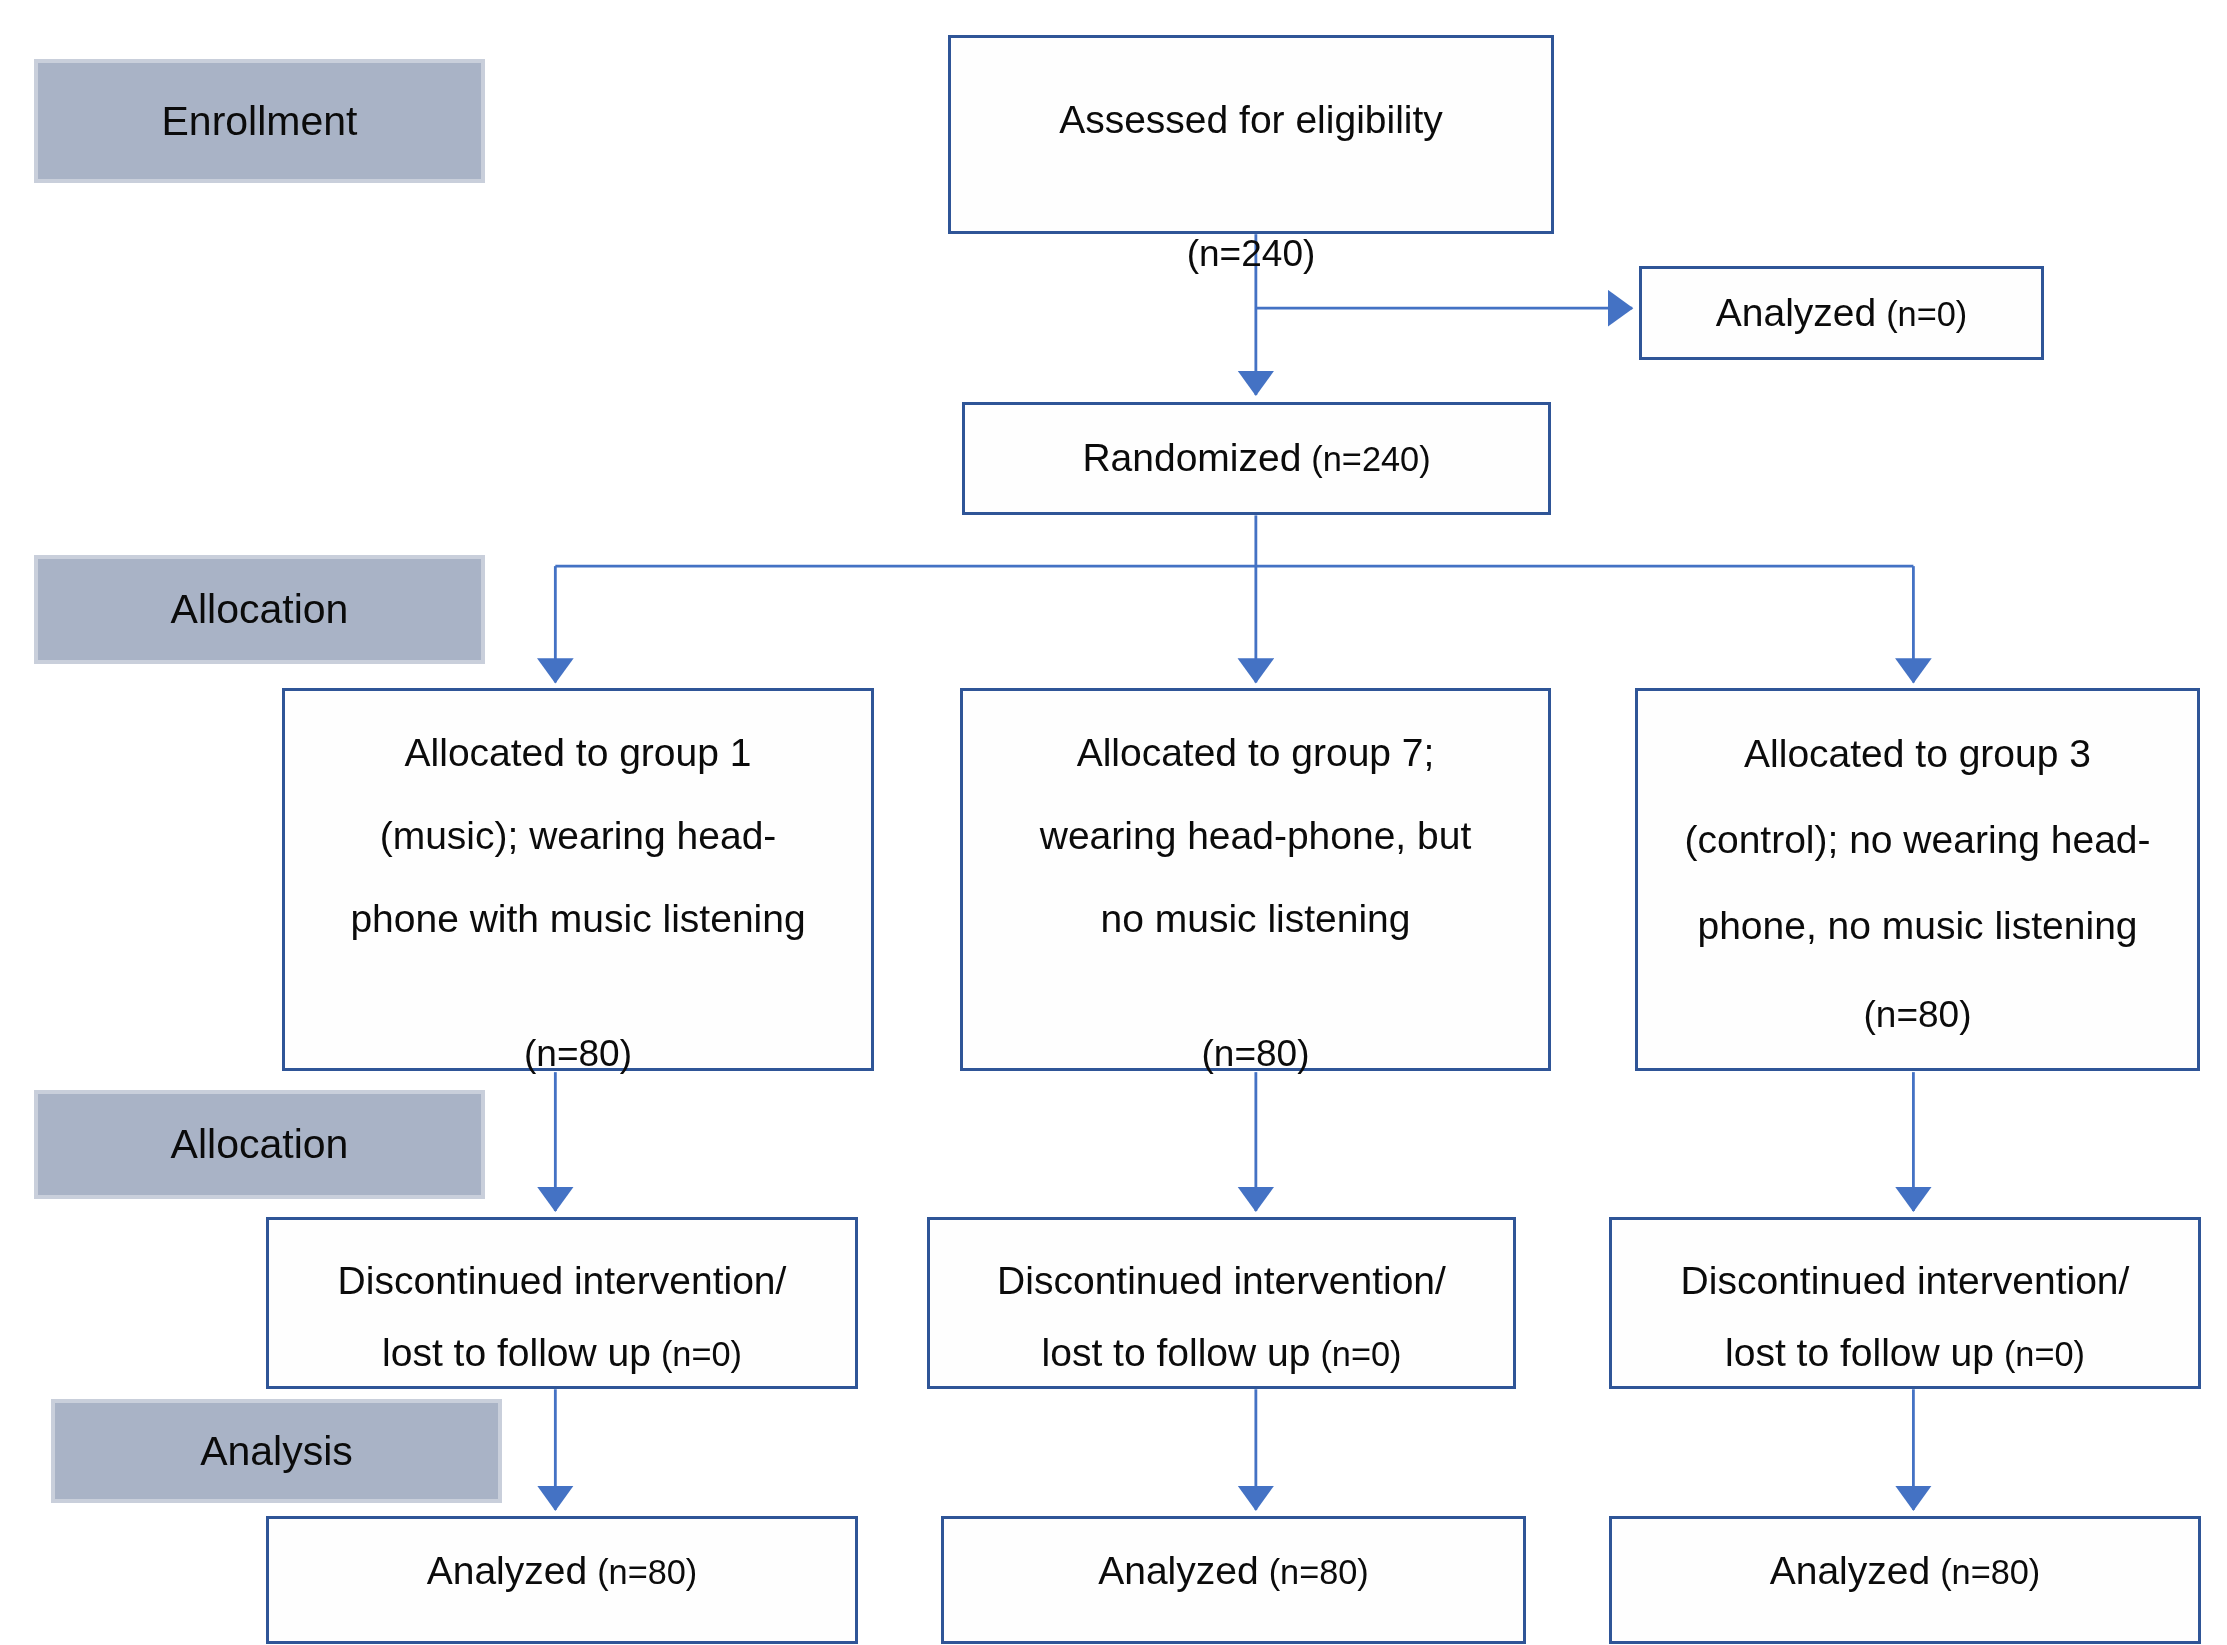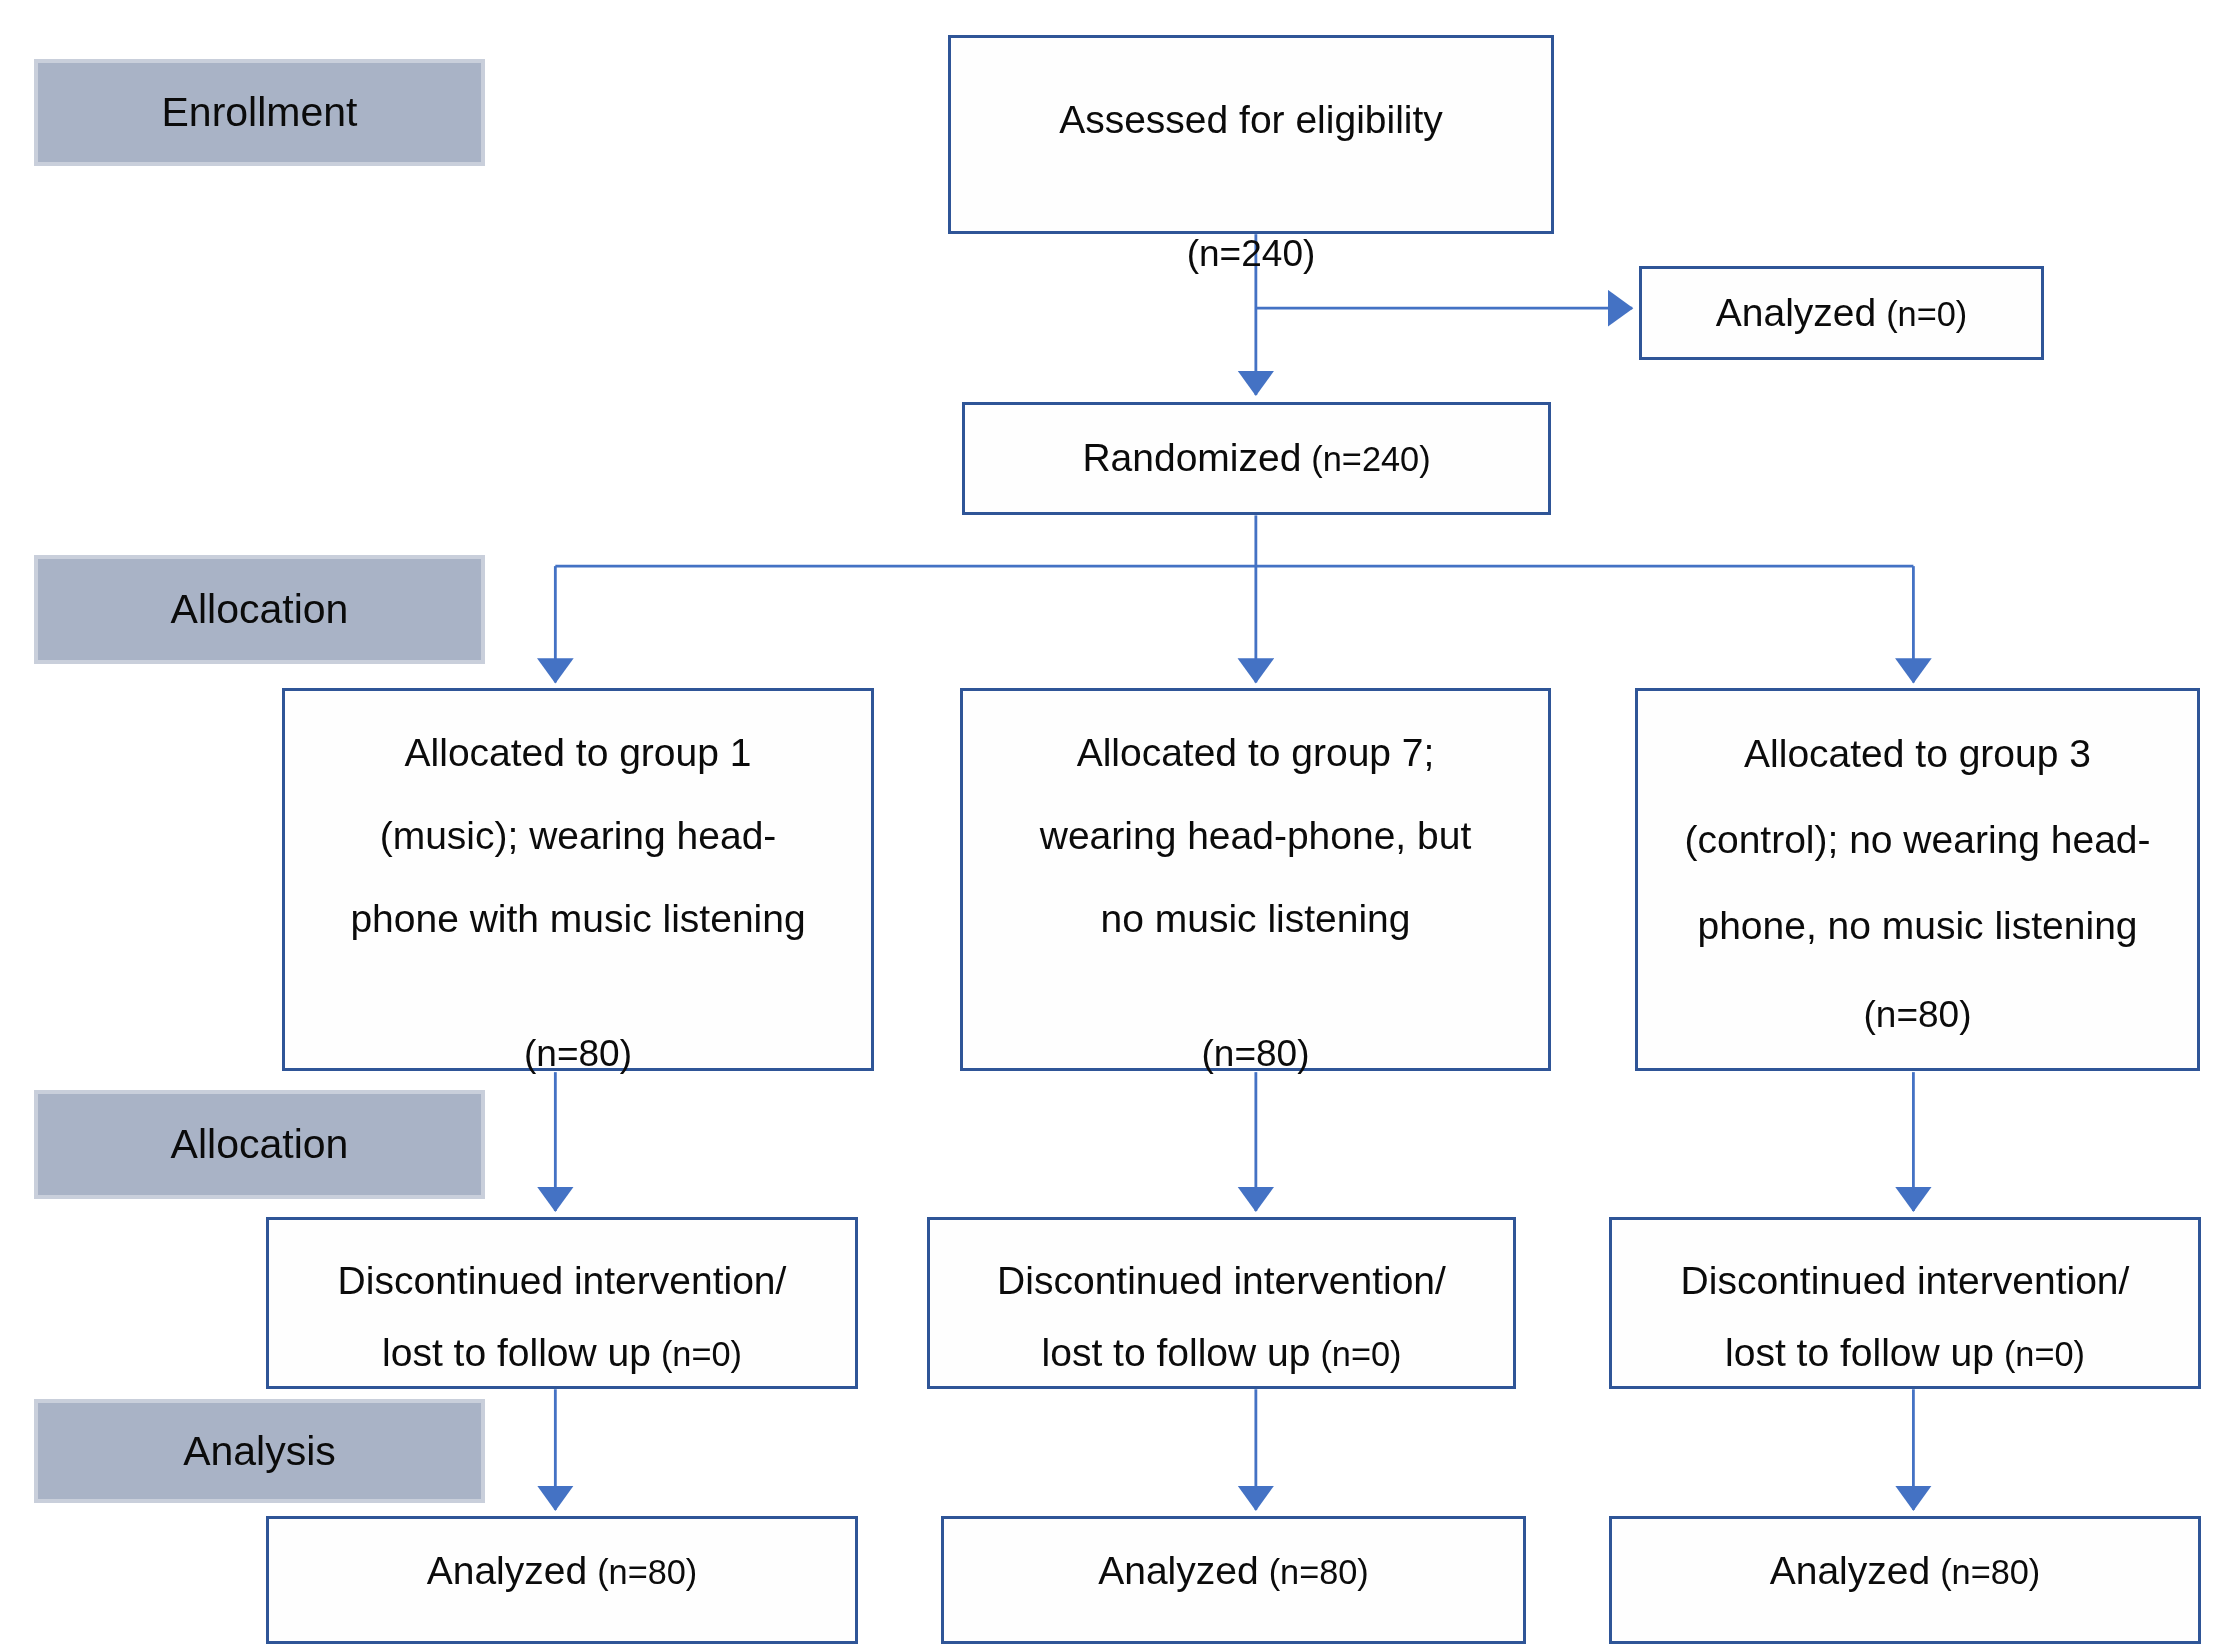--- a/index.html
+++ b/index.html
@@ -72,30 +72,30 @@
     <path class="flow-line" d="M1782,803 L1782,968" marker-end="url(#arrow)"></path>
     <path class="flow-line" d="M2715,803 L2715,968" marker-end="url(#arrow)"></path>
     <path class="flow-line" d="M788,1521 L788,1718" marker-end="url(#arrow)"></path>
     <path class="flow-line" d="M1782,1521 L1782,1718" marker-end="url(#arrow)"></path>
     <path class="flow-line" d="M2715,1521 L2715,1718" marker-end="url(#arrow)"></path>
     <path class="flow-line" d="M788,1971 L788,2142" marker-end="url(#arrow)"></path>
     <path class="flow-line" d="M1782,1971 L1782,2142" marker-end="url(#arrow)"></path>
     <path class="flow-line" d="M2715,1971 L2715,2142" marker-end="url(#arrow)"></path>
   </svg>
 
-  <div class="stage-label" style="top:59px;height:107px;">
+  <div class="stage-label" style="top:59px;height:124px;">
     <span>Enrollment</span>
   </div>
   <div class="stage-label" style="top:555px;height:109px;">
     <span>Allocation</span>
   </div>
   <div class="stage-label" style="top:1090px;height:109px;">
     <span>Allocation</span>
   </div>
-  <div class="stage-label" style="top:1399px;height:104px;">
+  <div class="stage-label" style="top:1399px;height:104px;margin-left:17px;">
     <span>Analysis</span>
   </div>
 
   <div class="fbox assessed" style="left:948px;top:35px;width:606px;height:199px;">
     <div class="line">Assessed for eligibility</div>
     <div class="line nline">(n=240)</div>
   </div>
 
   <div class="fbox hcenter" style="left:1639px;top:266px;width:405px;height:94px;">
     <div class="line">

